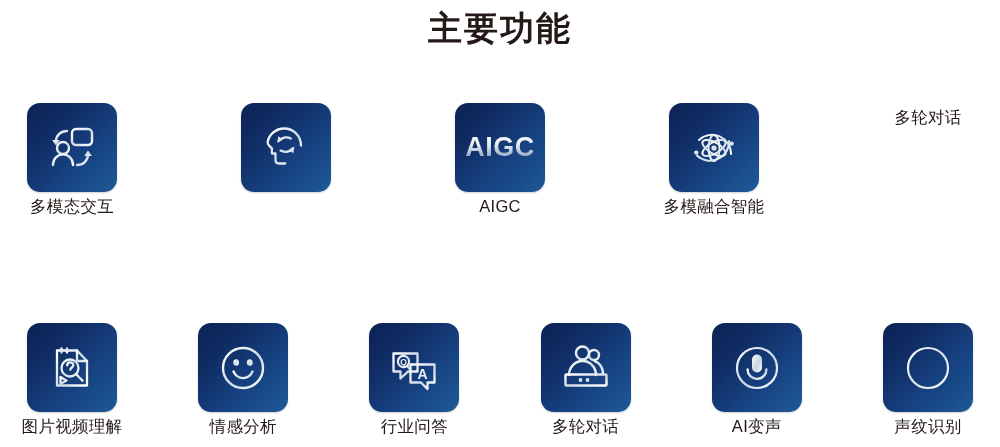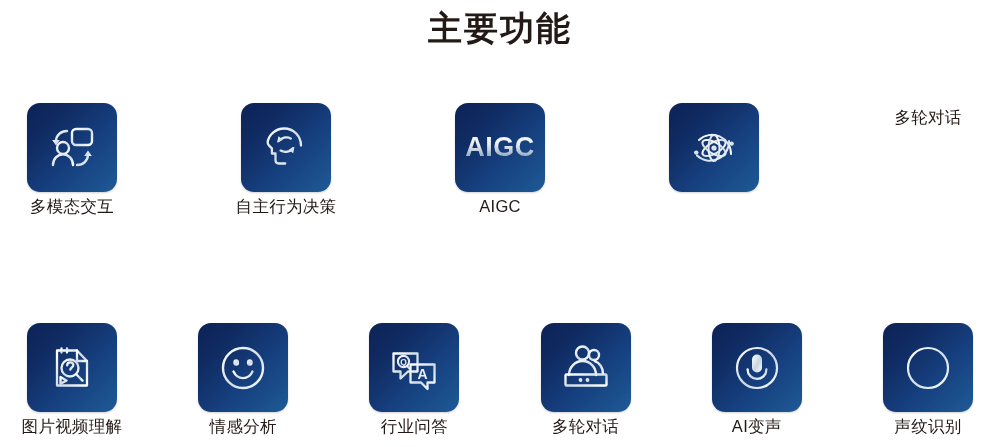--- a/index.html
+++ b/index.html
@@ -126,21 +126,20 @@
               <path d="M27.2 39.5v7.5"></path>
               <path d="M32.8 18.5a9.5 9.5 0 0 0-12.2 2.6"></path>
               <path d="M22.6 30.6a9.5 9.5 0 0 0 12.3-2.4"></path>
             </g>
             <g fill="url(#ic3)">
               <path d="M20.4 16.3l-1.2 6.4 5.8-2.9z"></path>
               <path d="M35.2 33.2l1.3-6.4-5.8 2.9z"></path>
             </g>
           </svg>
         </div>
-        <div class="cell-label">自主行为决策</div>
       </div>
 
       <div class="cell">
         <div class="tile">
           <span class="aigc-text">AIGC</span>
         </div>
         <div class="cell-label">AIGC</div>
       </div>
 
       <div class="cell">
@@ -160,20 +159,21 @@
               <path d="M12 36.5A19 19 0 0 0 44 22"></path>
               <path d="M14 21A19 19 0 0 1 46 35"></path>
             </g>
             <g fill="url(#ic5)">
               <circle cx="29" cy="29" r="2.6"></circle>
               <circle cx="11.3" cy="33.6" r="2.2"></circle>
               <circle cx="46.6" cy="24.6" r="2.2"></circle>
             </g>
           </svg>
         </div>
+        <div class="cell-label">多模融合智能</div>
       </div>
 
       <div class="cell">
         <div class="cell-label">多轮对话</div>
       </div>
 
     </div>
 
     <div class="row row-2">
 

